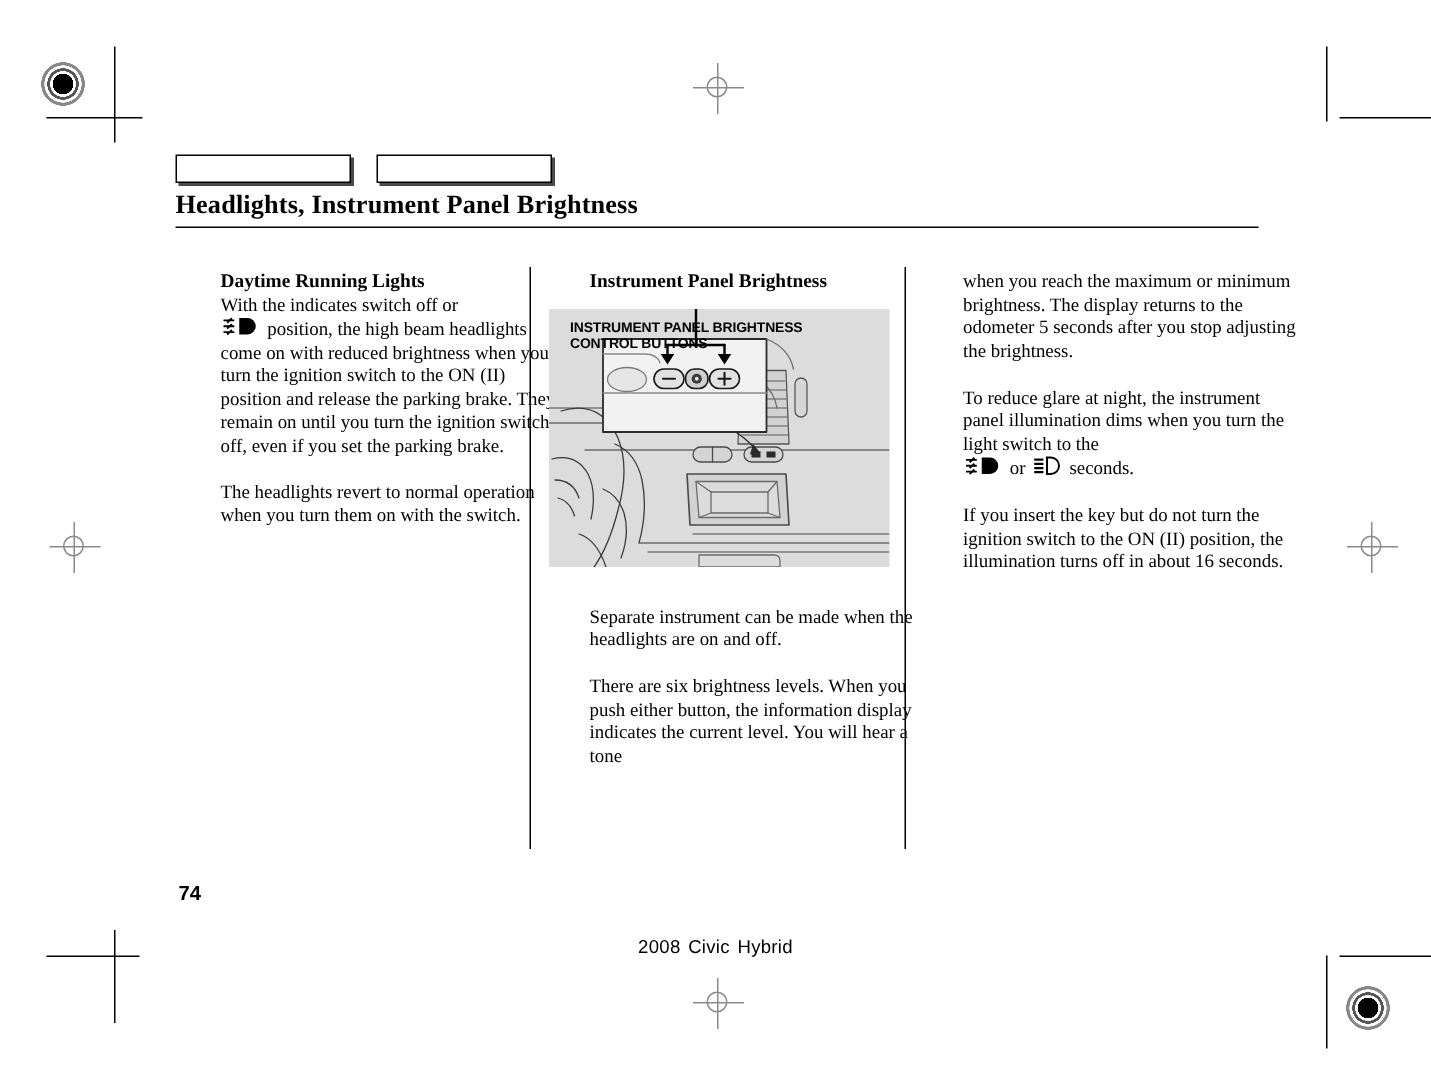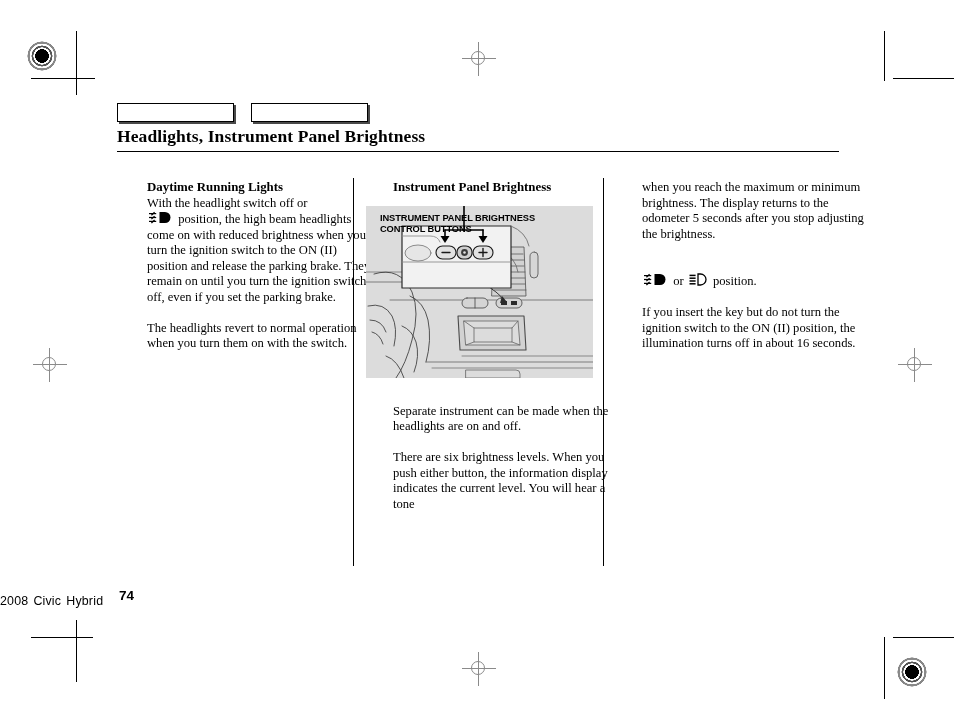--- a/index.html
+++ b/index.html
@@ -201,22 +201,23 @@
     position: absolute;
     left: 119px;
     top: 588px;
     font-family: "Liberation Sans", sans-serif;
     font-size: 13.5px;
     font-weight: bold;
   }
   .footer-model {
     position: absolute;
     left: 0;
-    top: 594px;
+    top: 624px;
     width: 954px;
+    text-align: center;
     font-family: "Liberation Sans", sans-serif;
     font-size: 12.4px;
     letter-spacing: 0.2px;
   }
   .footer-model .sp { display: inline-block; width: 5px; }
 </style>
 </head>
 <body>
 
 <div class="page">
@@ -262,21 +263,21 @@
   </div>
 
   <div class="page-title">Headlights, Instrument Panel Brightness</div>
   <div class="title-rule"></div>
 
   <div class="col-divider divider-a"></div>
   <div class="col-divider divider-b"></div>
 
   <div class="col col-1">
     <h2>Daytime Running Lights</h2>
-    <p><span>With the headlight switch off or</span><br>
+    <p><span>With the indicates switch off or</span><br>
       <span class="sym">
         <svg width="26" height="13" viewBox="0 0 26 13" aria-hidden="true">
           <path d="M11.5 1.0 L17.0 1.0 A5.5 5.5 0 0 1 17.0 12.0 L11.5 12.0 Z" fill="#000"></path>
           <g stroke="#000" stroke-width="1.25" stroke-linecap="butt">
             <line x1="1.0" y1="2.6" x2="8.2" y2="2.6"></line>
             <line x1="1.0" y1="6.5" x2="8.2" y2="6.5"></line>
             <line x1="1.0" y1="10.4" x2="8.2" y2="10.4"></line>
           </g>
           <g stroke="#000" stroke-width="1.25" stroke-linecap="butt">
             <line x1="6.6" y1="1.2" x2="3.4" y2="4.2"></line>
@@ -375,21 +376,21 @@
     </svg>
   </div>
 
   <div class="col col-2" style="top:388px;">
     <p class="gap">Separate instrument can be made when the headlights are on and off.</p>
     <p class="gap">There are six brightness levels. When you push either button, the information display indicates the current level. You will hear a tone</p>
   </div>
 
   <div class="col col-3">
     <p>when you reach the maximum or minimum brightness. The display returns to the odometer 5 seconds after you stop adjusting the brightness.</p>
-    <p class="gap"><br>
+    <p class="gap"><span>To reduce glare at night, the instrument panel illumination dims when you turn the light switch to the</span><br>
       <span class="sym">
         <svg width="26" height="13" viewBox="0 0 26 13" aria-hidden="true">
           <path d="M11.5 1.0 L17.0 1.0 A5.5 5.5 0 0 1 17.0 12.0 L11.5 12.0 Z" fill="#000"></path>
           <g stroke="#000" stroke-width="1.25" stroke-linecap="butt">
             <line x1="1.0" y1="2.6" x2="8.2" y2="2.6"></line>
             <line x1="1.0" y1="6.5" x2="8.2" y2="6.5"></line>
             <line x1="1.0" y1="10.4" x2="8.2" y2="10.4"></line>
           </g>
           <g stroke="#000" stroke-width="1.25" stroke-linecap="butt">
             <line x1="6.6" y1="1.2" x2="3.4" y2="4.2"></line>
@@ -403,21 +404,21 @@
         <svg width="21" height="13" viewBox="0 0 21 13" aria-hidden="true">
           <path d="M10.0 1.0 L12.5 1.0 A5.5 5.5 0 0 1 12.5 12.0 L10.0 12.0 Z" fill="none" stroke="#000" stroke-width="1.3"></path>
           <g stroke="#000" stroke-width="1.5" stroke-linecap="butt">
             <line x1="1.5" y1="2.4" x2="7.6" y2="2.4"></line>
             <line x1="1.5" y1="5.2" x2="7.6" y2="5.2"></line>
             <line x1="1.5" y1="8.0" x2="7.6" y2="8.0"></line>
             <line x1="1.5" y1="10.8" x2="7.6" y2="10.8"></line>
           </g>
         </svg>
       </span>
-      <span>position.</span></p>
+      <span>seconds.</span></p>
     <p class="gap">If you insert the key but do not turn the ignition switch to the ON (II) position, the illumination turns off in about 16 seconds.</p>
   </div>
 
   <div class="page-number">74</div>
   <div class="footer-model">
     <span>2008</span><span class="sp"></span><span>Civic</span><span class="sp"></span><span>Hybrid</span>
   </div>
 
 </div>
 

